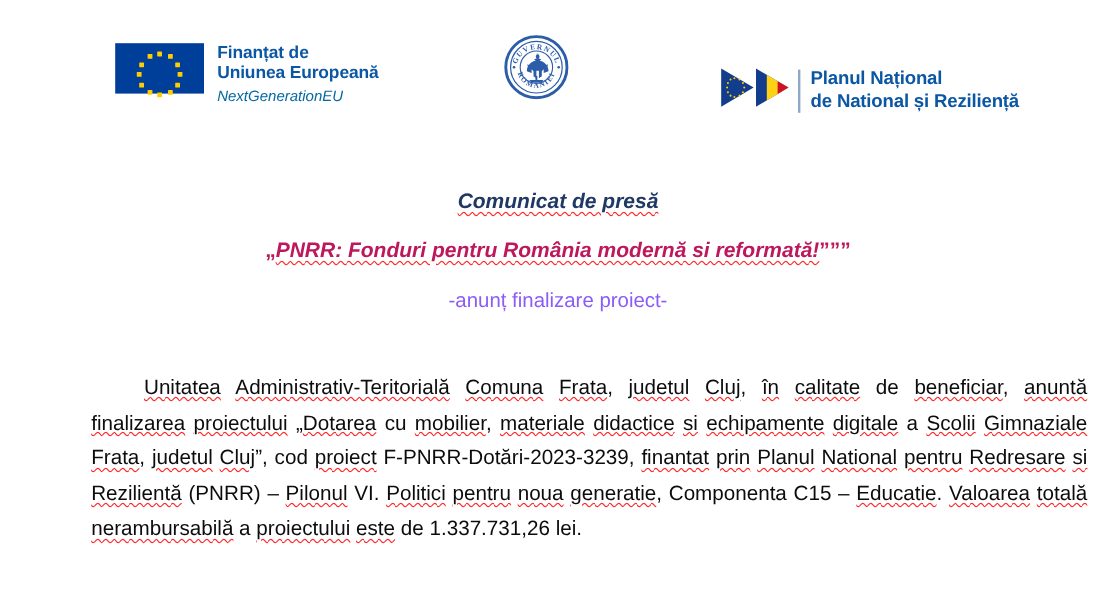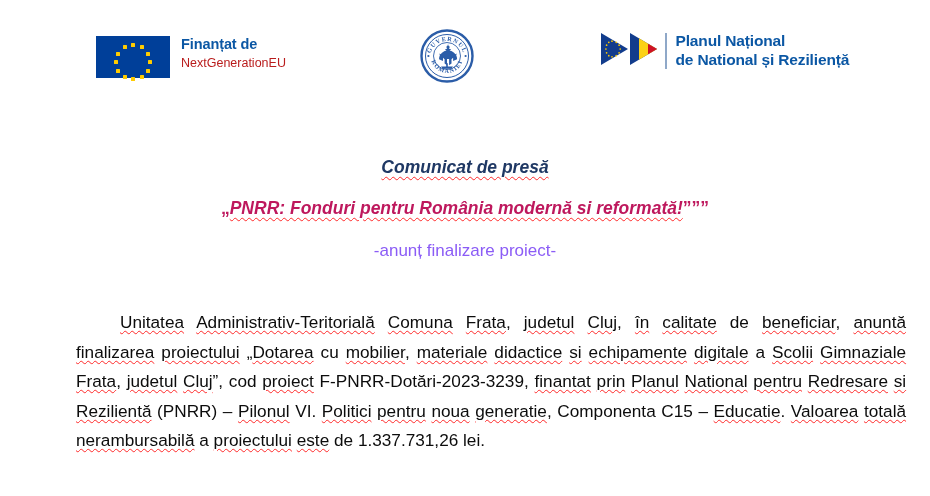--- a/index.html
+++ b/index.html
@@ -50,40 +50,41 @@
     line-height: 1.16;
   }
   .eu-text .l1, .eu-text .l2 {
     color: #0B57A4;
     font-weight: bold;
     font-size: 14.5px;
     white-space: nowrap;
     letter-spacing: -0.1px;
   }
   .eu-text .l3 {
-    color: #b91c1c;
+    color: #0369a1;
     font-size: 12.5px;
     margin-top: 3px;
     white-space: nowrap;
+    font-style: italic;
   }
 
   
   .gov-seal {
     position: absolute;
     left: 420px;
     top: 29px;
     width: 54px;
     height: 54px;
   }
 
   
   .pnrr-block {
     position: absolute;
     left: 600px;
-    top: 30px;
+    top: 54px;
     display: flex;
     align-items: center;
   }
   .pnrr-marks { flex: none; }
   .pnrr-divider {
     width: 1.5px;
     height: 36px;
     background: #8FA8C8;
     margin: 0 9px 0 5px;
     flex: none;
@@ -174,20 +175,21 @@
       <span class="star" style="left:43.5px;top:38.7px"></span>
       <span class="star" style="left:35px;top:41px"></span>
       <span class="star" style="left:26.5px;top:38.7px"></span>
       <span class="star" style="left:20.2px;top:32.5px"></span>
       <span class="star" style="left:17.9px;top:24px"></span>
       <span class="star" style="left:20.2px;top:15.5px"></span>
       <span class="star" style="left:26.5px;top:9.3px"></span>
     </div>
     <div class="eu-text">
       <div class="l1">Finanțat de</div>
+      <div class="l2">Uniunea Europeană</div>
       <div class="l3">NextGenerationEU</div>
     </div>
   </div>
 
   <div class="gov-seal">
     <svg width="54" height="54" viewBox="0 0 54 54" aria-hidden="true">
       <defs>
         <path id="arcTop" d="M 10,29 A 17,17 0 0 1 44,29" fill="none"></path>
         <path id="arcBot" d="M 11,28 A 16,16 0 0 0 43,28" fill="none"></path>
       </defs>

